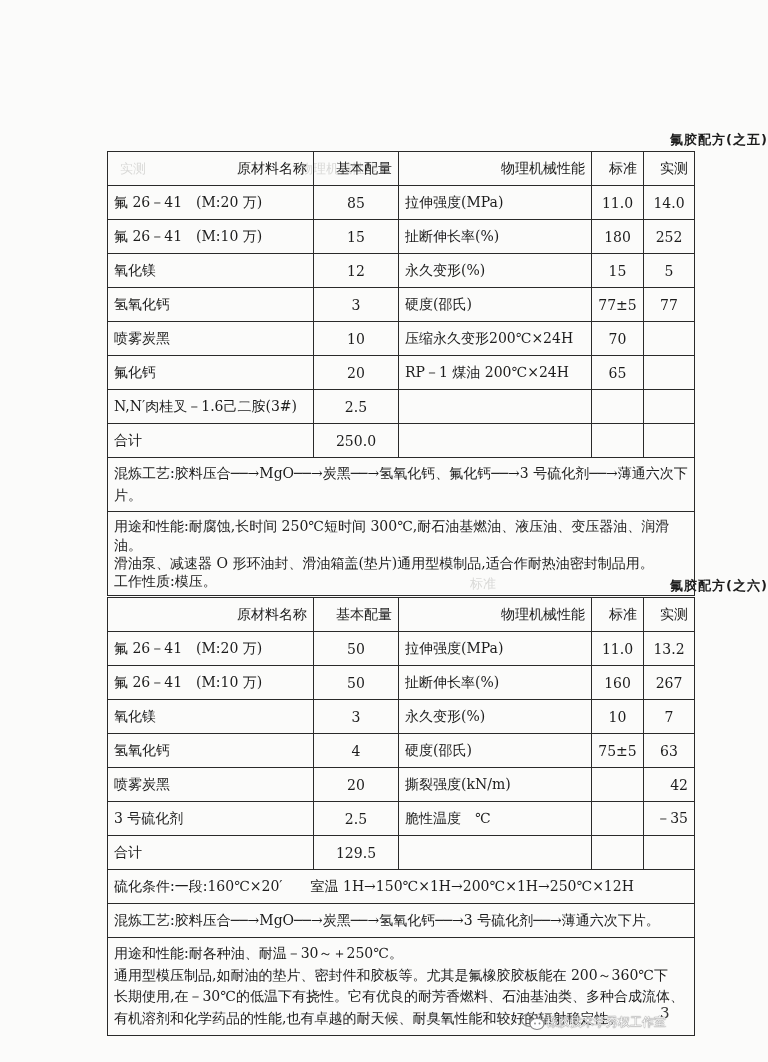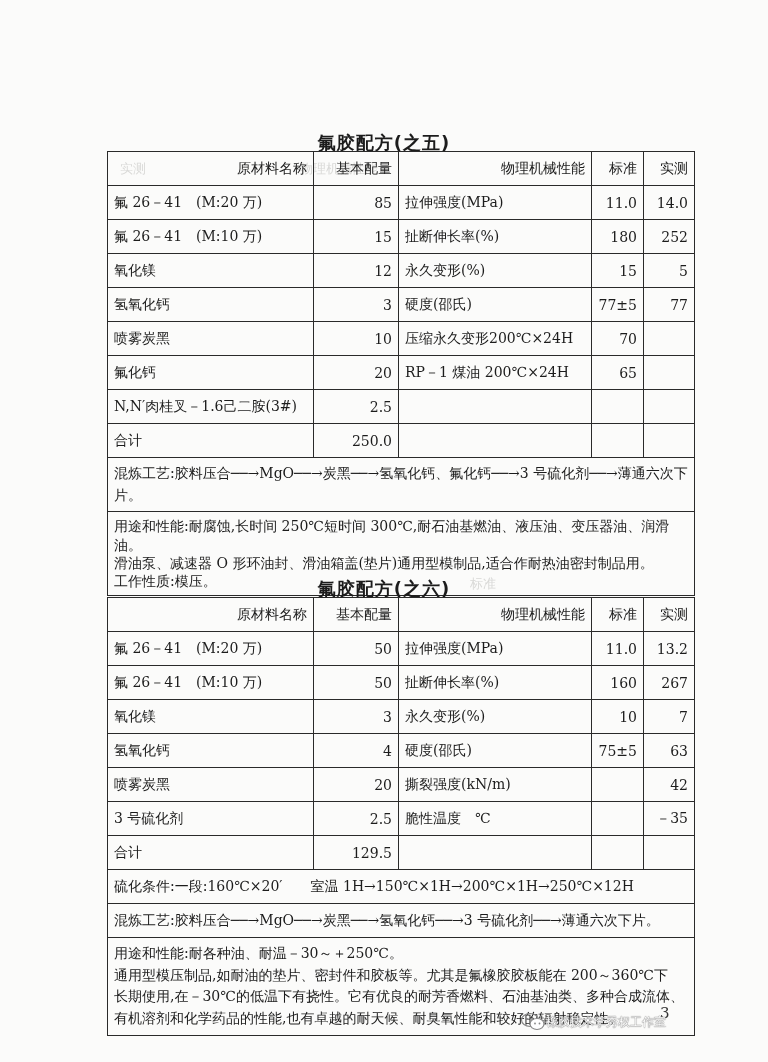--- a/index.html
+++ b/index.html
@@ -6,35 +6,35 @@
   body {
     width: 768px; height: 1062px; position: relative; overflow: hidden;
     background: #fbfbfa;
     font-family: "DejaVu Serif", "Liberation Serif", serif;
     color: #1c1c1c;
   }
   .ghost {
     position: absolute; color: #d9d9d7; font-size: 13px; white-space: nowrap;
   }
   .table-title {
-    position: absolute; left: 0; width: 768px; text-align: center;
+    position: absolute; left: 0; width: 768px; text-align: right;
     font-family: "DejaVu Sans", "Liberation Sans", sans-serif;
-    font-weight: bold; font-size: 18px; letter-spacing: 1px;
+    font-weight: bold; font-size: 13px; letter-spacing: 1px;
   }
   table.formula {
     position: absolute; left: 107px; width: 587px;
     border-collapse: collapse; table-layout: fixed;
     font-size: 14px;
   }
   table.formula td {
     border: 1.5px solid #2a2a2a; padding: 0 6px; height: 33px;
     white-space: nowrap; overflow: hidden;
   }
   table.formula tr.hdr td { text-align: right; }
-  td.num { text-align: right; }
+  td.num { text-align: center; }
   td.meas-r { text-align: right; }
   td.total-label { padding-left: 36px; }
   .name-grade { display: inline-block; width: 82px; }
   td.wide { white-space: normal !important; height: auto !important; padding: 5px 6px !important; line-height: 1.55; margin-left: 36px; }
   .note-line { display: block; }
   .watermark {
     position: absolute; left: 520px; top: 1012px;
     font-family: "DejaVu Sans", "Liberation Sans", sans-serif;
     font-size: 12px; color: #ffffff;
     text-shadow: 0 0 1px #666, 0 0 1px #666;

